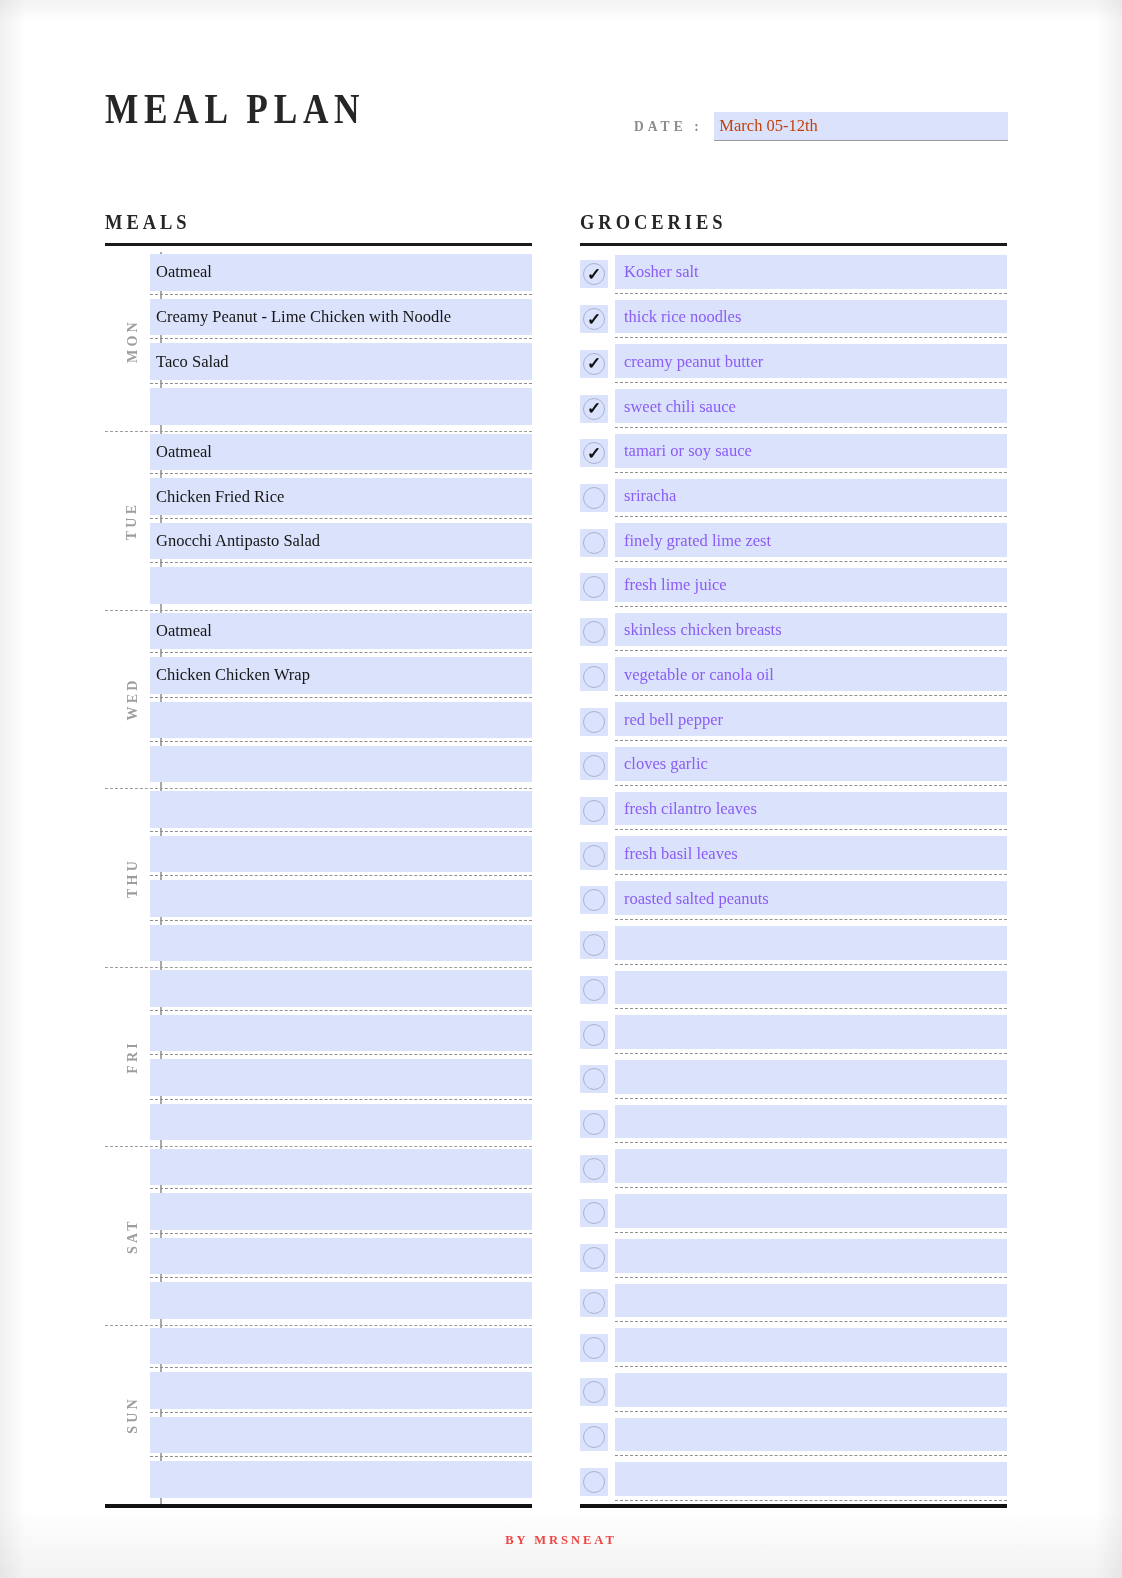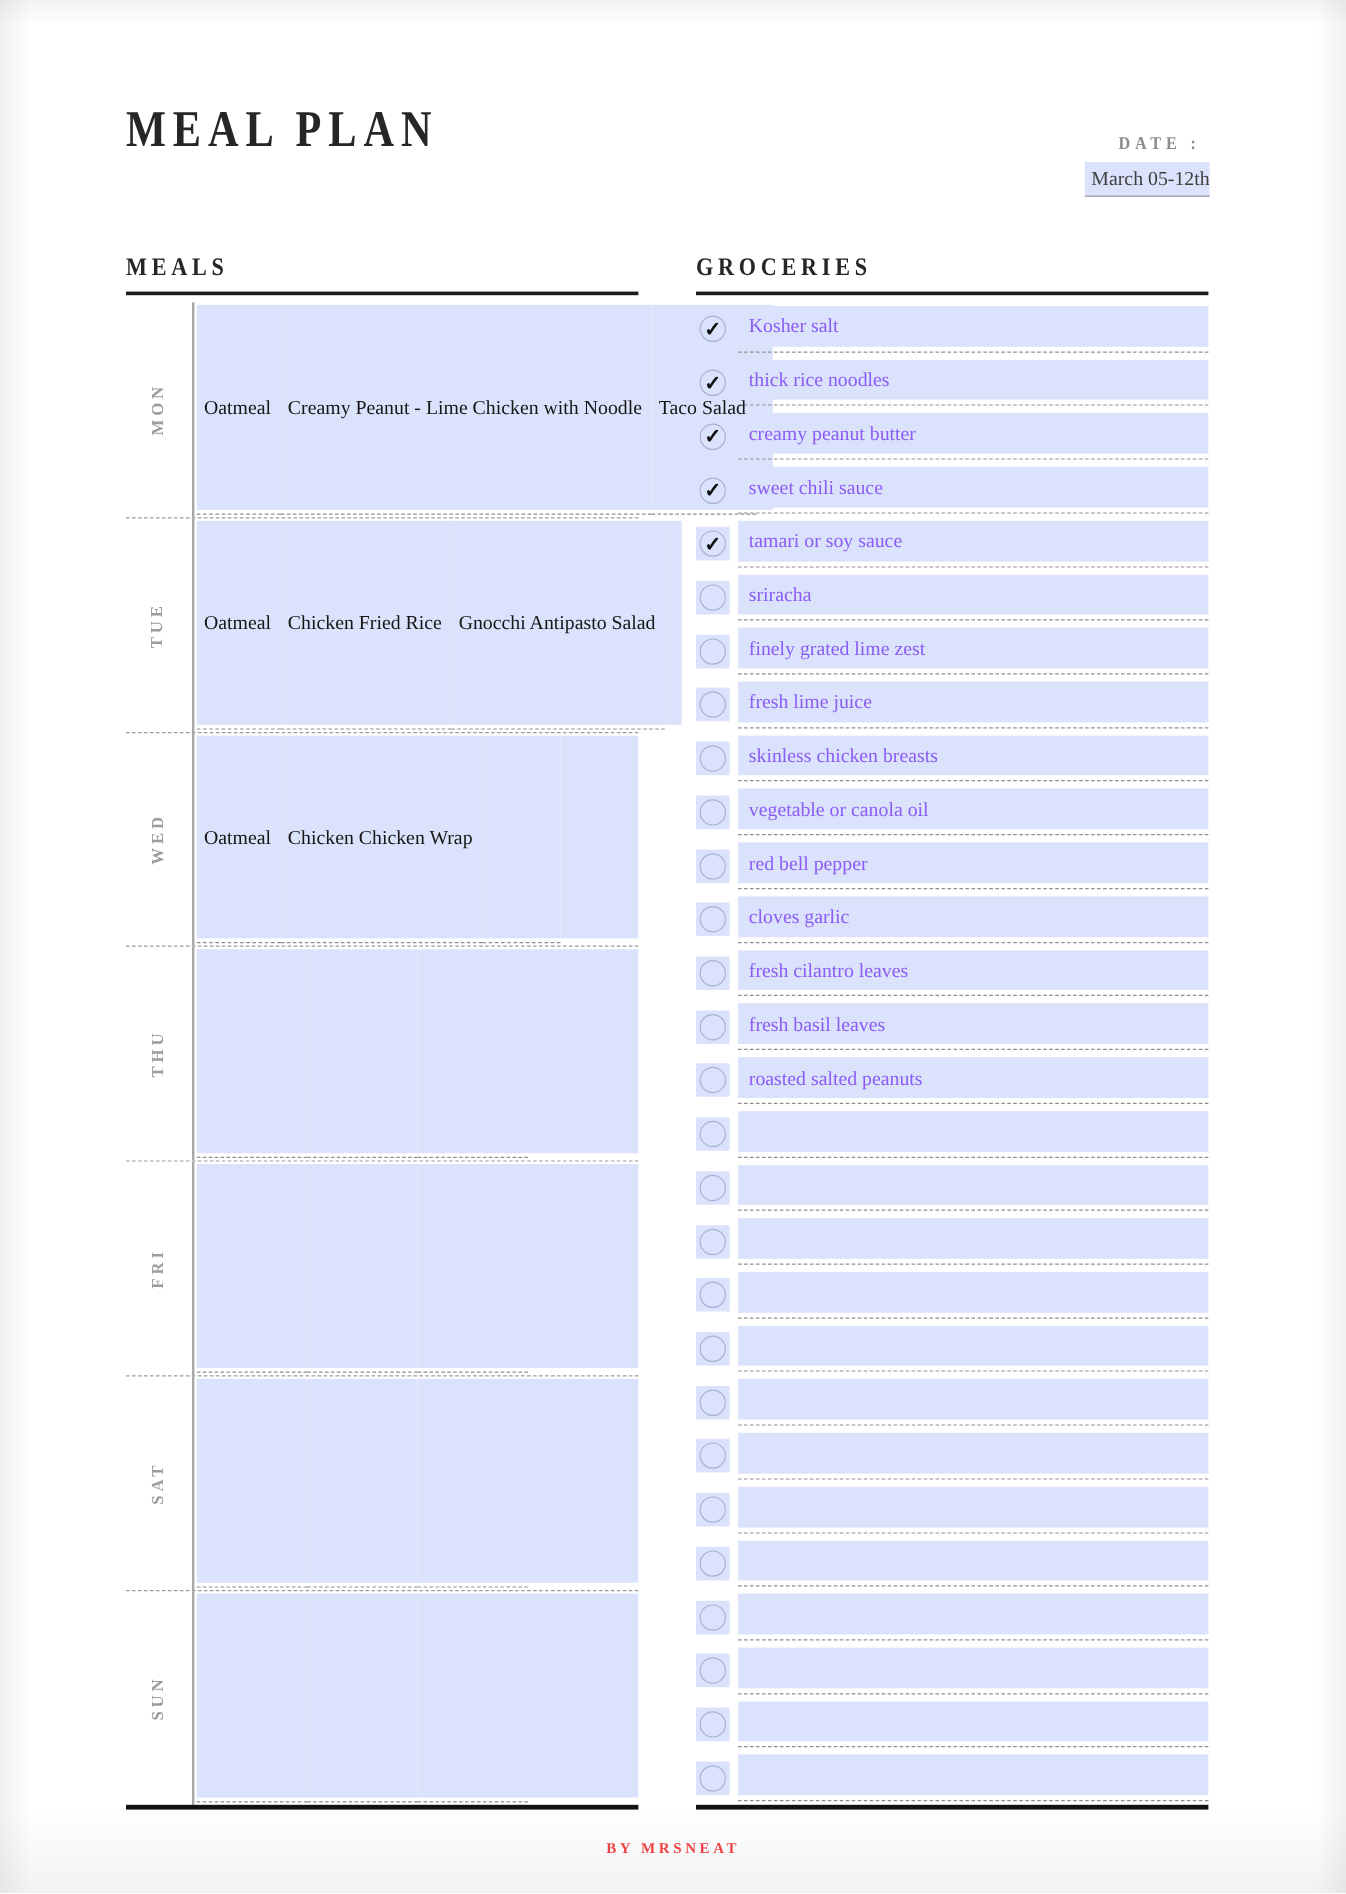--- a/index.html
+++ b/index.html
@@ -49,45 +49,43 @@
     transform-origin: left center;
     white-space: nowrap;
   }
   .date-wrap {
     position: absolute;
     left: 634px;
     top: 112px;
     width: 374px;
     display: flex;
     align-items: flex-end;
-    flex-direction: column;
   }
   .date-label {
     font-size: 15px;
     font-weight: 700;
     letter-spacing: 4.5px;
     color: #8b8b8b;
     white-space: nowrap;
     padding-bottom: 6px;
     transform: scaleX(0.9);
     transform-origin: left bottom;
   }
   .date-field {
     flex: 1;
     margin-left: 4px;
     background: #dbe2fb;
     border-bottom: 1.6px solid #9a9a9a;
     font-size: 16.5px;
-    color: #404040;
+    color: #c2410c;
     padding: 4px 0 4px 5px;
     min-height: 22px;
     box-sizing: border-box;
     white-space: nowrap;
     overflow: hidden;
-    text-align: right;
   }
 
   
   .sect-head {
     position: absolute;
     font-size: 21px;
     font-weight: 700;
     letter-spacing: 4.5px;
     color: #262626;
     transform: scaleX(0.88);
@@ -146,26 +144,26 @@
   .day-divider {
     position: absolute;
     left: 55px;
     top: 0;
     width: 2.2px;
     height: 100%;
     background: #a8a8a8;
   }
   .day-rows {
     position: absolute;
-    left: 59px;
+    left: 45px;
     top: 0;
     right: 0;
     height: 100%;
     display: flex;
-    flex-direction: row;
+    flex-direction: column;
   }
   .meal-row {
     flex: 1;
     position: relative;
     display: flex;
     align-items: center;
   }
   .meal-row + .meal-row { margin-top: 0; }
   .meal-row .fill {
     position: absolute;

